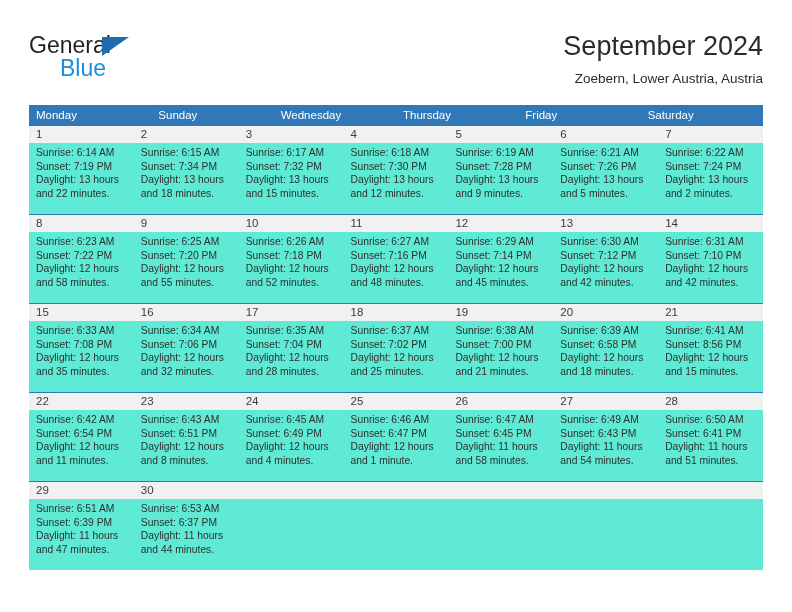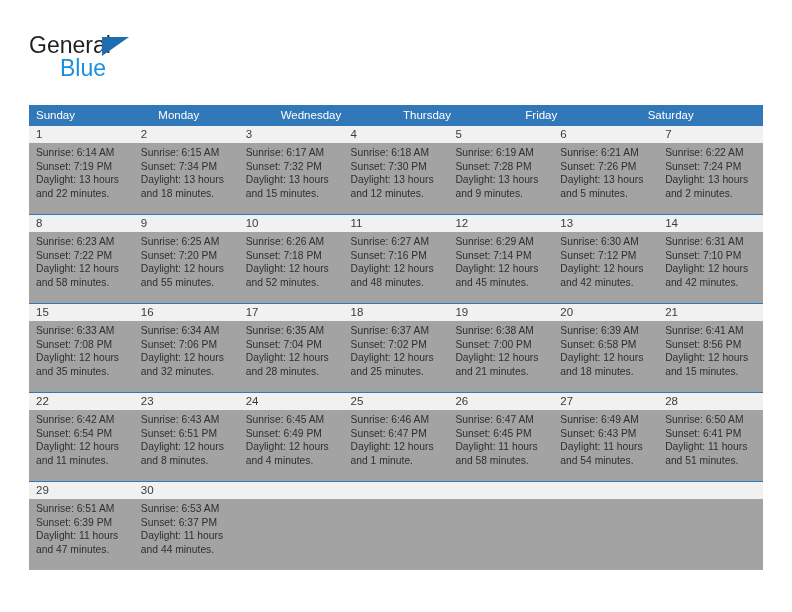--- a/index.html
+++ b/index.html
@@ -114,21 +114,21 @@
     border-top: none;
   }
   .week-daynums {
     display: flex;
     width: 100%;
     background: #f1f1f1;
   }
   .week-bodies {
     display: flex;
     width: 100%;
-    background: #a3a3a3;
+    background: #5eead4;
   }
   .daynum {
     flex: 1 1 0;
     box-sizing: border-box;
     height: 17px;
     line-height: 17px;
     padding-left: 7px;
     font-size: 11.5px;
     color: #3b3b3b;
   }
@@ -151,28 +151,32 @@
 <div class="page">
 
   <div class="header">
 
     <div class="logo">
       <span class="logo-general">General</span>
       <span class="logo-tri"></span>
       <span class="logo-blue">Blue</span>
     </div>
 
+    <div class="title-block">
+      <div class="cal-title">September 2024</div>
+      <div class="cal-subtitle">Zoebern, Lower Austria, Austria</div>
+    </div>
 
   </div>
 
   <div class="calendar">
 
     <div class="weekday-row">
+      <div class="weekday">Monday</div>
       <div class="weekday">Sunday</div>
-      <div class="weekday">Monday</div>
       <div class="weekday">Wednesday</div>
       <div class="weekday">Thursday</div>
       <div class="weekday">Friday</div>
       <div class="weekday">Saturday</div>
     </div>
 
     <div class="week">
       <div class="week-daynums">
         <div class="daynum">1</div>
         <div class="daynum">2</div>

